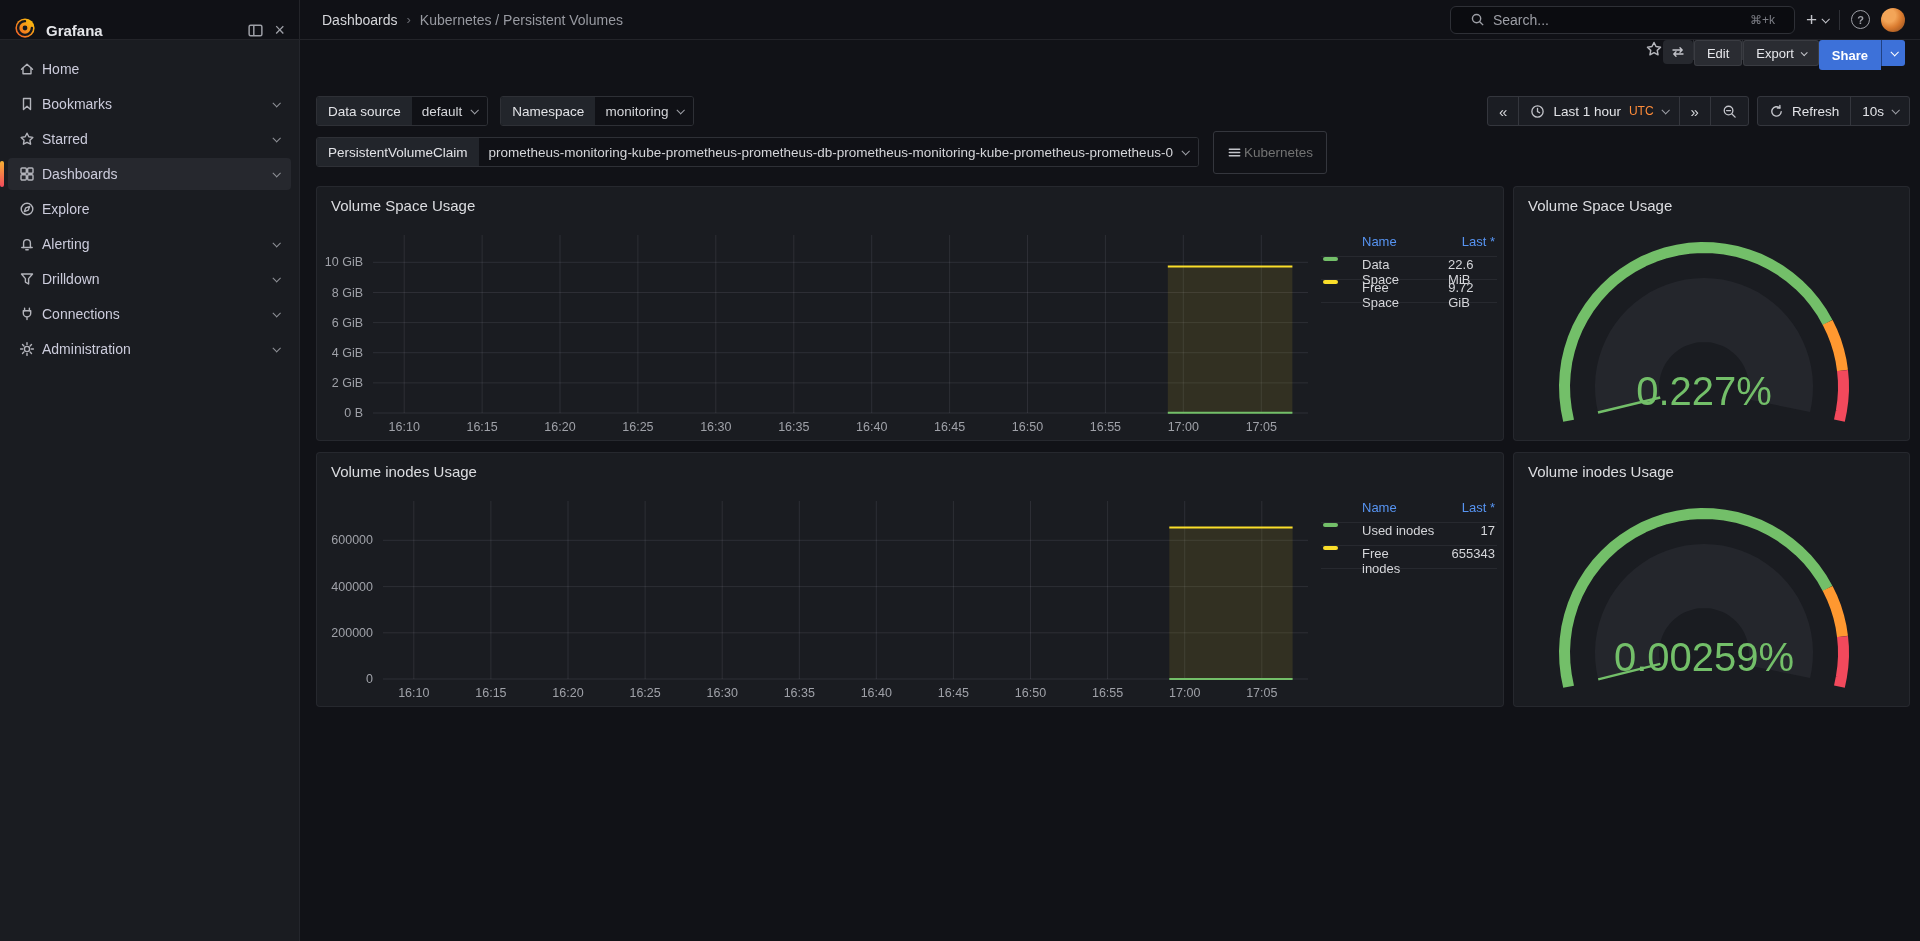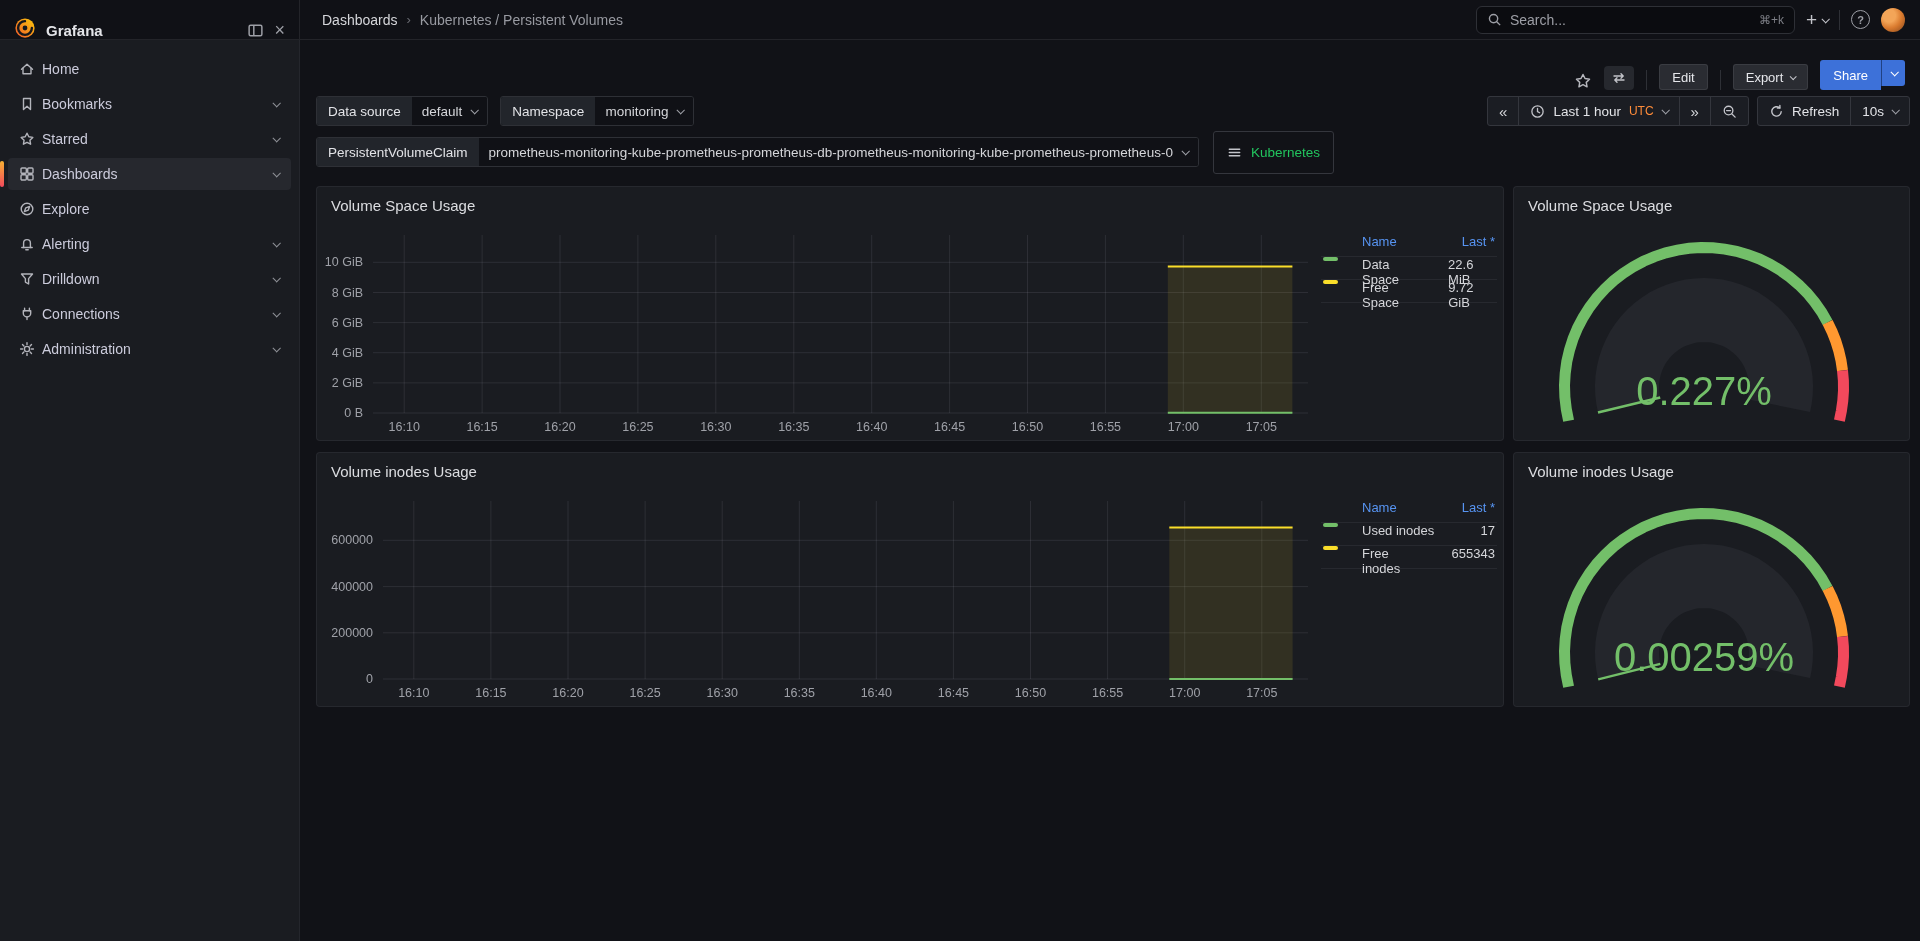--- a/index.html
+++ b/index.html
@@ -14,22 +14,22 @@
     padding:0 14px;border-right:1px solid rgba(204,204,220,.10)}
   .logo{display:flex;align-items:center}
   .app-name{font-size:15px;font-weight:600;color:#e4e5e9;flex:1}
   .nav-left .mini{color:#9d9fa6;display:flex;align-items:center;cursor:pointer}
   .closex{font-size:18px;line-height:1;color:#b6b7bd}
   .breadcrumb{display:flex;align-items:center;gap:9px;padding-left:22px;font-size:14px}
   .crumb-root{color:#d5d6da;font-weight:500;text-decoration:none;cursor:pointer}
   .crumb-sep{color:#686a71;font-size:13px}
   .crumb-cur{color:#989aa1}
   .nav-right{margin-left:auto;display:flex;align-items:center;gap:11px;padding-right:15px}
-  .search{width:319px;height:28px;border:1px solid #2e3036;border-radius:6px;background:#0b0c10;
-    display:flex;align-items:center;gap:8px;padding:0 10px;color:#9d9fa6;font-size:14px;cursor:text}
+  .search{width:345px;height:28px;border:1px solid #2e3036;border-radius:6px;background:#0b0c10;
+    display:flex;align-items:center;gap:8px;padding:0 19px;color:#9d9fa6;font-size:14px;cursor:text}
   .search .kbd{margin-left:auto;color:#7c7e85;font-size:12px}
   .plus-group{display:flex;align-items:center;gap:5px;color:#c3c4ca;cursor:pointer}
   .plus-glyph{font-size:19px;line-height:1;font-weight:400}
   .vdiv{width:1px;height:20px;background:#2e3036}
   .help-circle{width:19px;height:19px;border:1.6px solid #9d9fa6;border-radius:50%;display:flex;
     align-items:center;justify-content:center;font-size:11px;font-weight:700;color:#9d9fa6;cursor:pointer}
   .avatar{width:24px;height:24px;border-radius:50%;cursor:pointer;
     background:radial-gradient(circle at 34% 32%,#f3a558 0 28%,#d97a2e 55%,#8a4a1e 95%)}
 
   
@@ -40,32 +40,32 @@
   .side-item.active{background:#26282e}
   .side-item.active::before{content:'';position:absolute;left:-8px;top:3px;bottom:3px;width:4px;
     border-radius:2px;background:linear-gradient(180deg,#f8b133,#f2495c)}
   .side-icon{width:18px;display:flex;justify-content:center;color:#b3b4bb}
   .side-chev{margin-left:auto;color:#8e9096;display:flex;align-items:center;padding-right:2px}
   .chev{width:6px;height:6px;border-right:1.6px solid currentColor;border-bottom:1.6px solid currentColor;
     transform:rotate(45deg) translateY(-1px);display:inline-block}
 
   
   .content{position:absolute;left:300px;top:40px;right:0;bottom:0}
-  .actions-row{position:absolute;top:8px;left:0;right:0;height:42px;display:flex;align-items:flex-end;
-    justify-content:flex-end;gap:12px;padding:0 15px}
+  .actions-row{position:absolute;top:0;left:0;right:0;height:42px;display:flex;align-items:flex-start;
+    justify-content:flex-end;padding:0 15px}
   .icon-plain{color:#b6b7bd;display:flex;align-items:center;cursor:pointer}
   .mini-btn{height:24px;width:30px;border-radius:4px;background:#26282e;display:flex;align-items:center;
     justify-content:center;color:#c3c4ca;cursor:pointer}
   .btn{height:26px;display:inline-flex;align-items:center;gap:7px;padding:0 12px;border-radius:3px;
     background:#2a2c32;color:#e6e7eb;font-size:13px;font-weight:500;
     border:1px solid rgba(204,204,220,.10);cursor:pointer;white-space:nowrap}
   .btn .chev{width:5px;height:5px;color:#c3c4ca}
   .share-split{display:flex;cursor:pointer}
   .btn-share{height:26px;display:flex;align-items:center;padding:15px 13px;background:#3d71d9;color:#fff;
-    font-size:13px;font-weight:400;border-radius:3px 0 0 3px}
+    font-size:13px;font-weight:700;border-radius:3px 0 0 3px}
   .btn-share-chev{height:26px;width:24px;background:#3d71d9;border-left:1px solid rgba(10,25,60,.55);
     border-radius:0 3px 3px 0;display:flex;align-items:center;justify-content:center;color:#fff}
 
   .controls-row{position:absolute;top:54px;left:16px;right:10px;height:32px;display:flex;
     align-items:flex-end;justify-content:space-between}
   .vars{display:flex;gap:12px}
   .var-pill{display:flex;height:30px;border:1px solid #2e3036;border-radius:3px;overflow:hidden;
     font-size:13.5px;cursor:pointer}
   .var-label{display:flex;align-items:center;padding:0 11px;background:#22252b;font-weight:500;color:#e2e3e7}
   .var-value{display:flex;align-items:center;gap:9px;padding:0 10px;background:#101116;color:#d5d6da}
@@ -74,22 +74,22 @@
   .time-controls{display:flex;gap:8px}
   .tc-group{display:flex;height:30px;border:1px solid #34363d;border-radius:3px;background:#1b1d23;overflow:hidden}
   .tc-btn{display:flex;align-items:center;gap:8px;padding:0 11px;font-size:13.5px;font-weight:500;
     color:#e2e3e7;cursor:pointer;border-left:1px solid #34363d}
   .tc-btn:first-child{border-left:none}
   .tc-btn .chev{color:#9d9fa6}
   .tz{color:#ff8c3a;font-size:12px;font-weight:500}
   .arrow-glyph{font-size:15px;color:#d5d6da}
 
   .pvc-row{position:absolute;top:96px;left:16px;height:32px;display:flex;gap:14px;align-items:center}
-  .btn-outline{height:43px;display:flex;align-items:center;gap:9px;padding:0 13px;border:1px solid #34363d;
-    border-radius:3px;background:transparent;color:#22c55e;font-size:13.5px;font-weight:500;cursor:pointer}
+  .btn-outline{height:43px;display:flex;align-items:center;gap:2px;padding:0 13px;border:1px solid #34363d;
+    border-radius:3px;background:transparent;color:#737373;font-size:13.5px;font-weight:500;cursor:pointer}
 
   
   .panel{position:absolute;background:#1a1c21;border:1px solid rgba(204,204,220,.07);border-radius:4px}
   .panel-title{padding:10px 0 0 14px;font-size:15px;font-weight:500;color:#dcdde1;cursor:pointer}
   .panel-body{position:absolute;left:0;top:34px;right:0;bottom:0}
   #panel-0{left:16px;top:146px;width:1188px;height:255px}
   #panel-1{left:1213px;top:146px;width:397px;height:255px}
   #panel-2{left:16px;top:412px;width:1188px;height:255px}
   #panel-3{left:1213px;top:412px;width:397px;height:255px}
 

